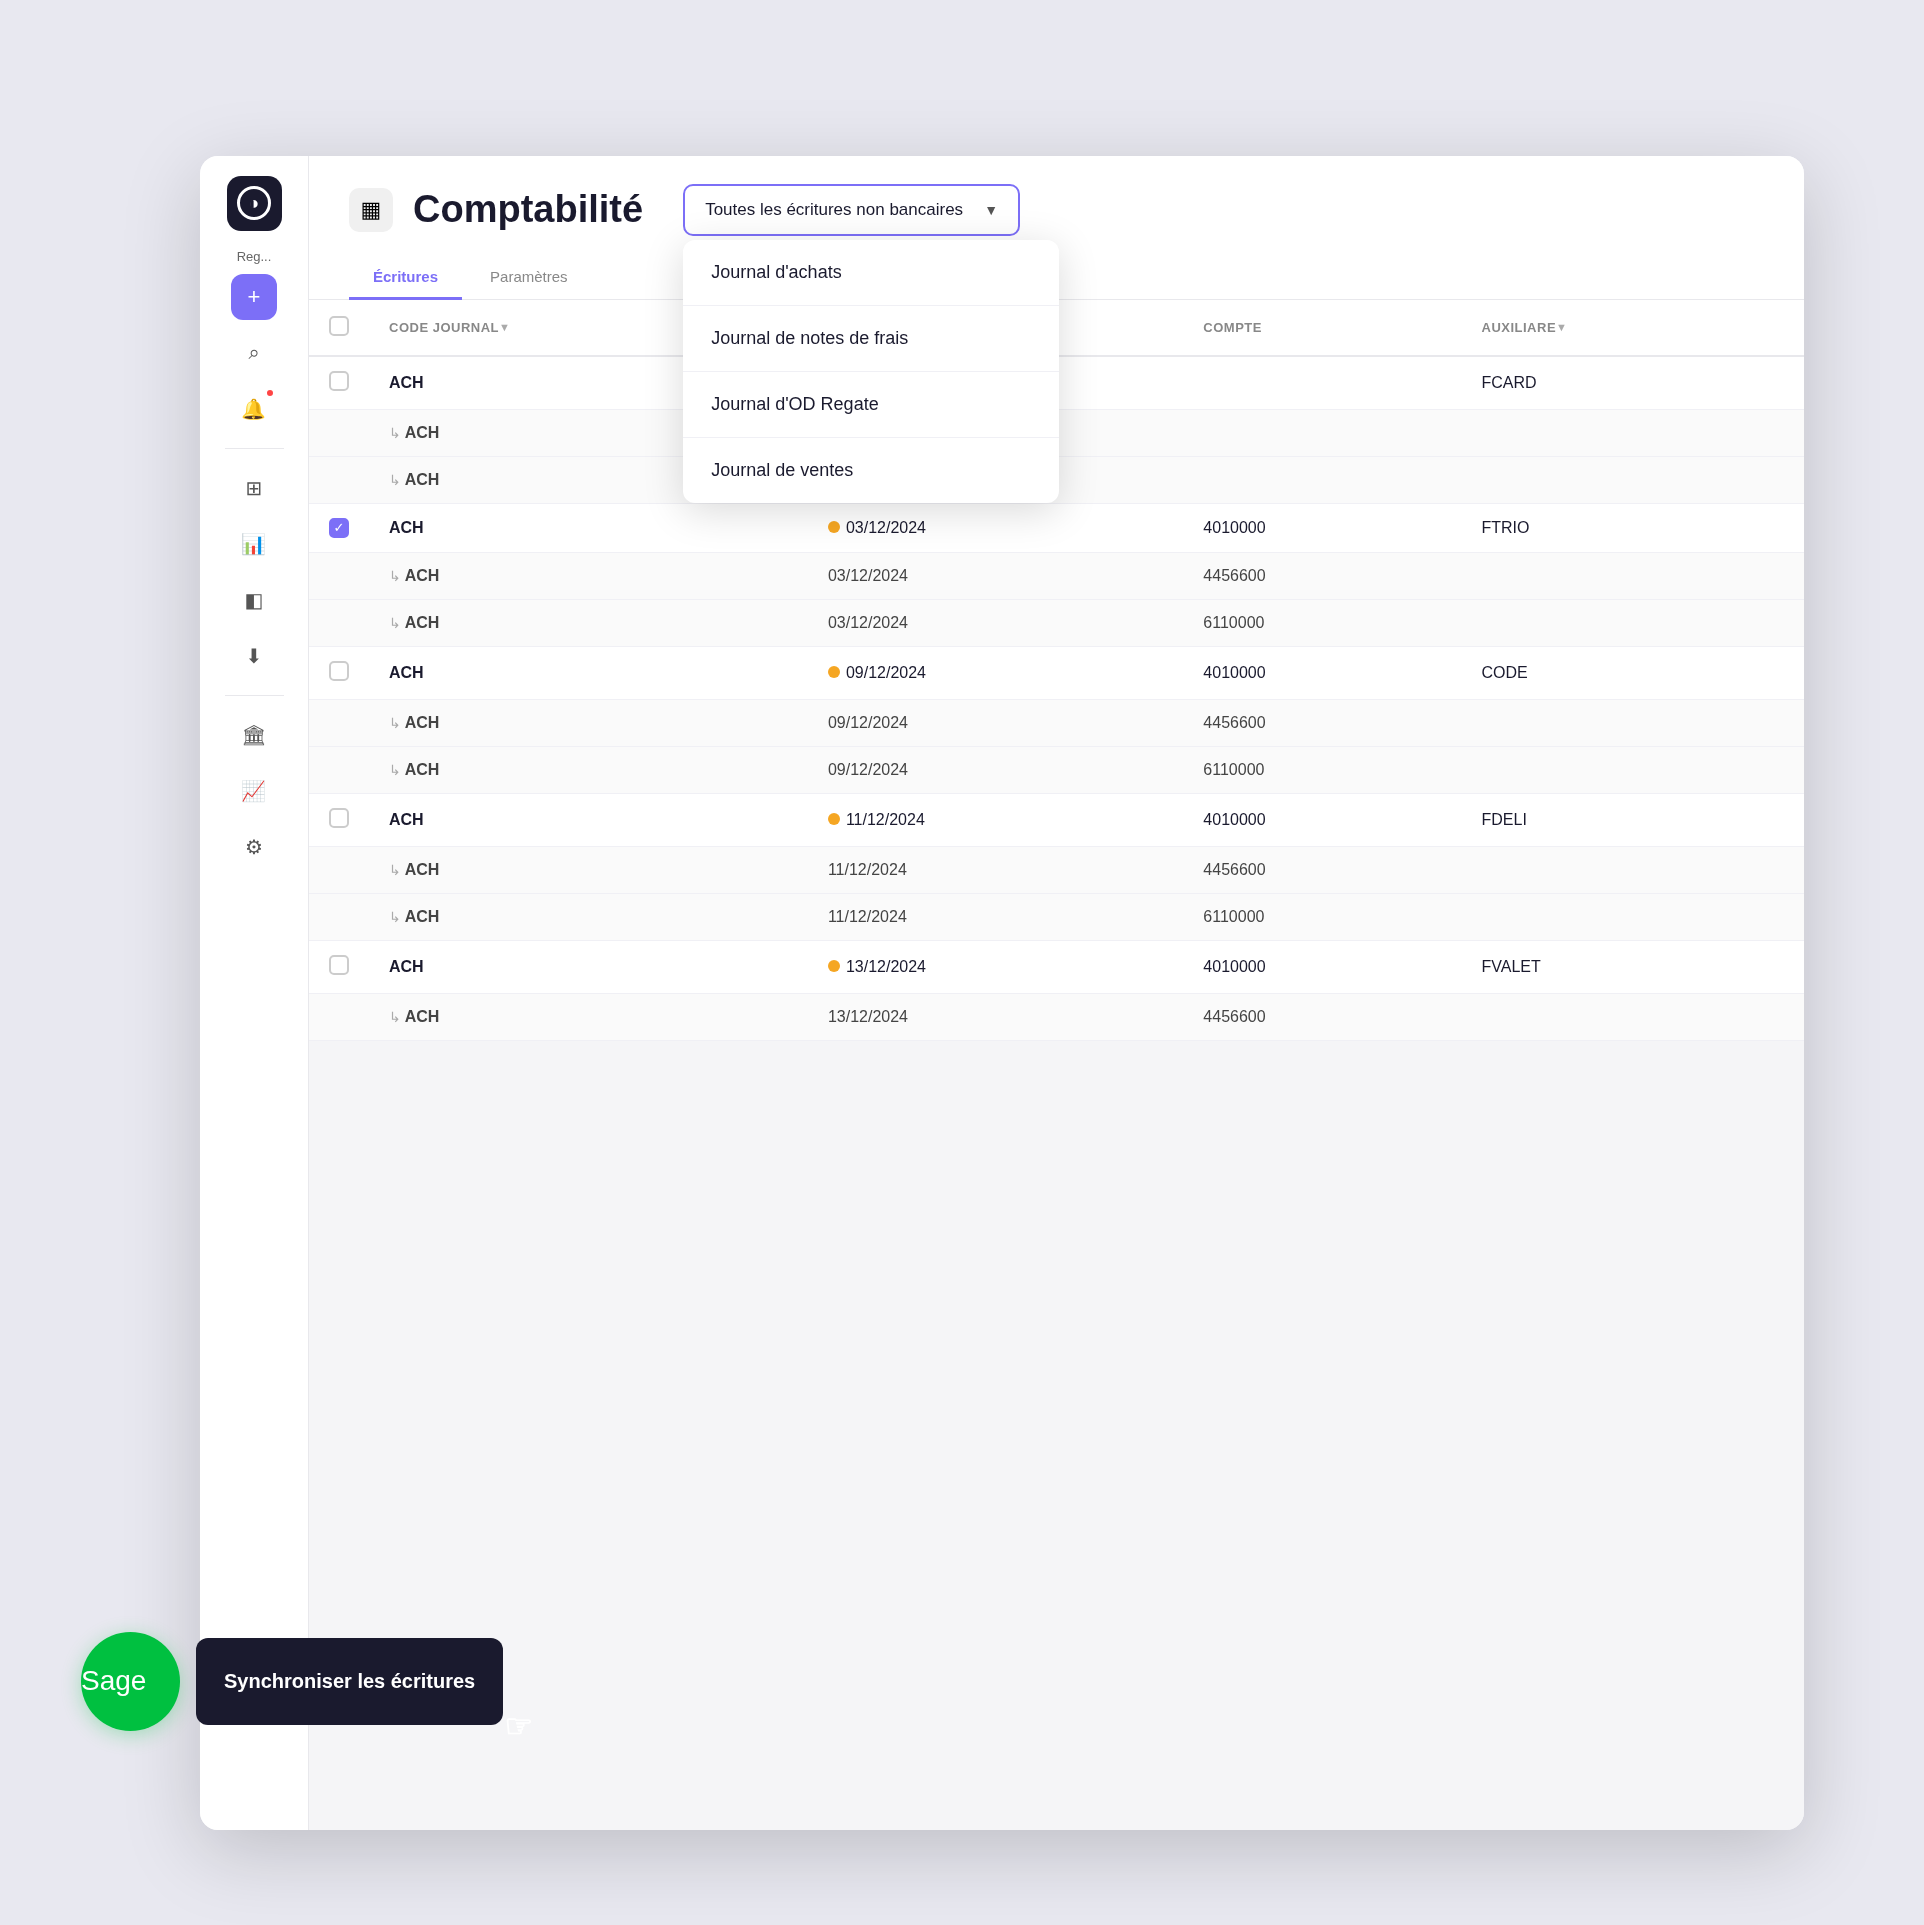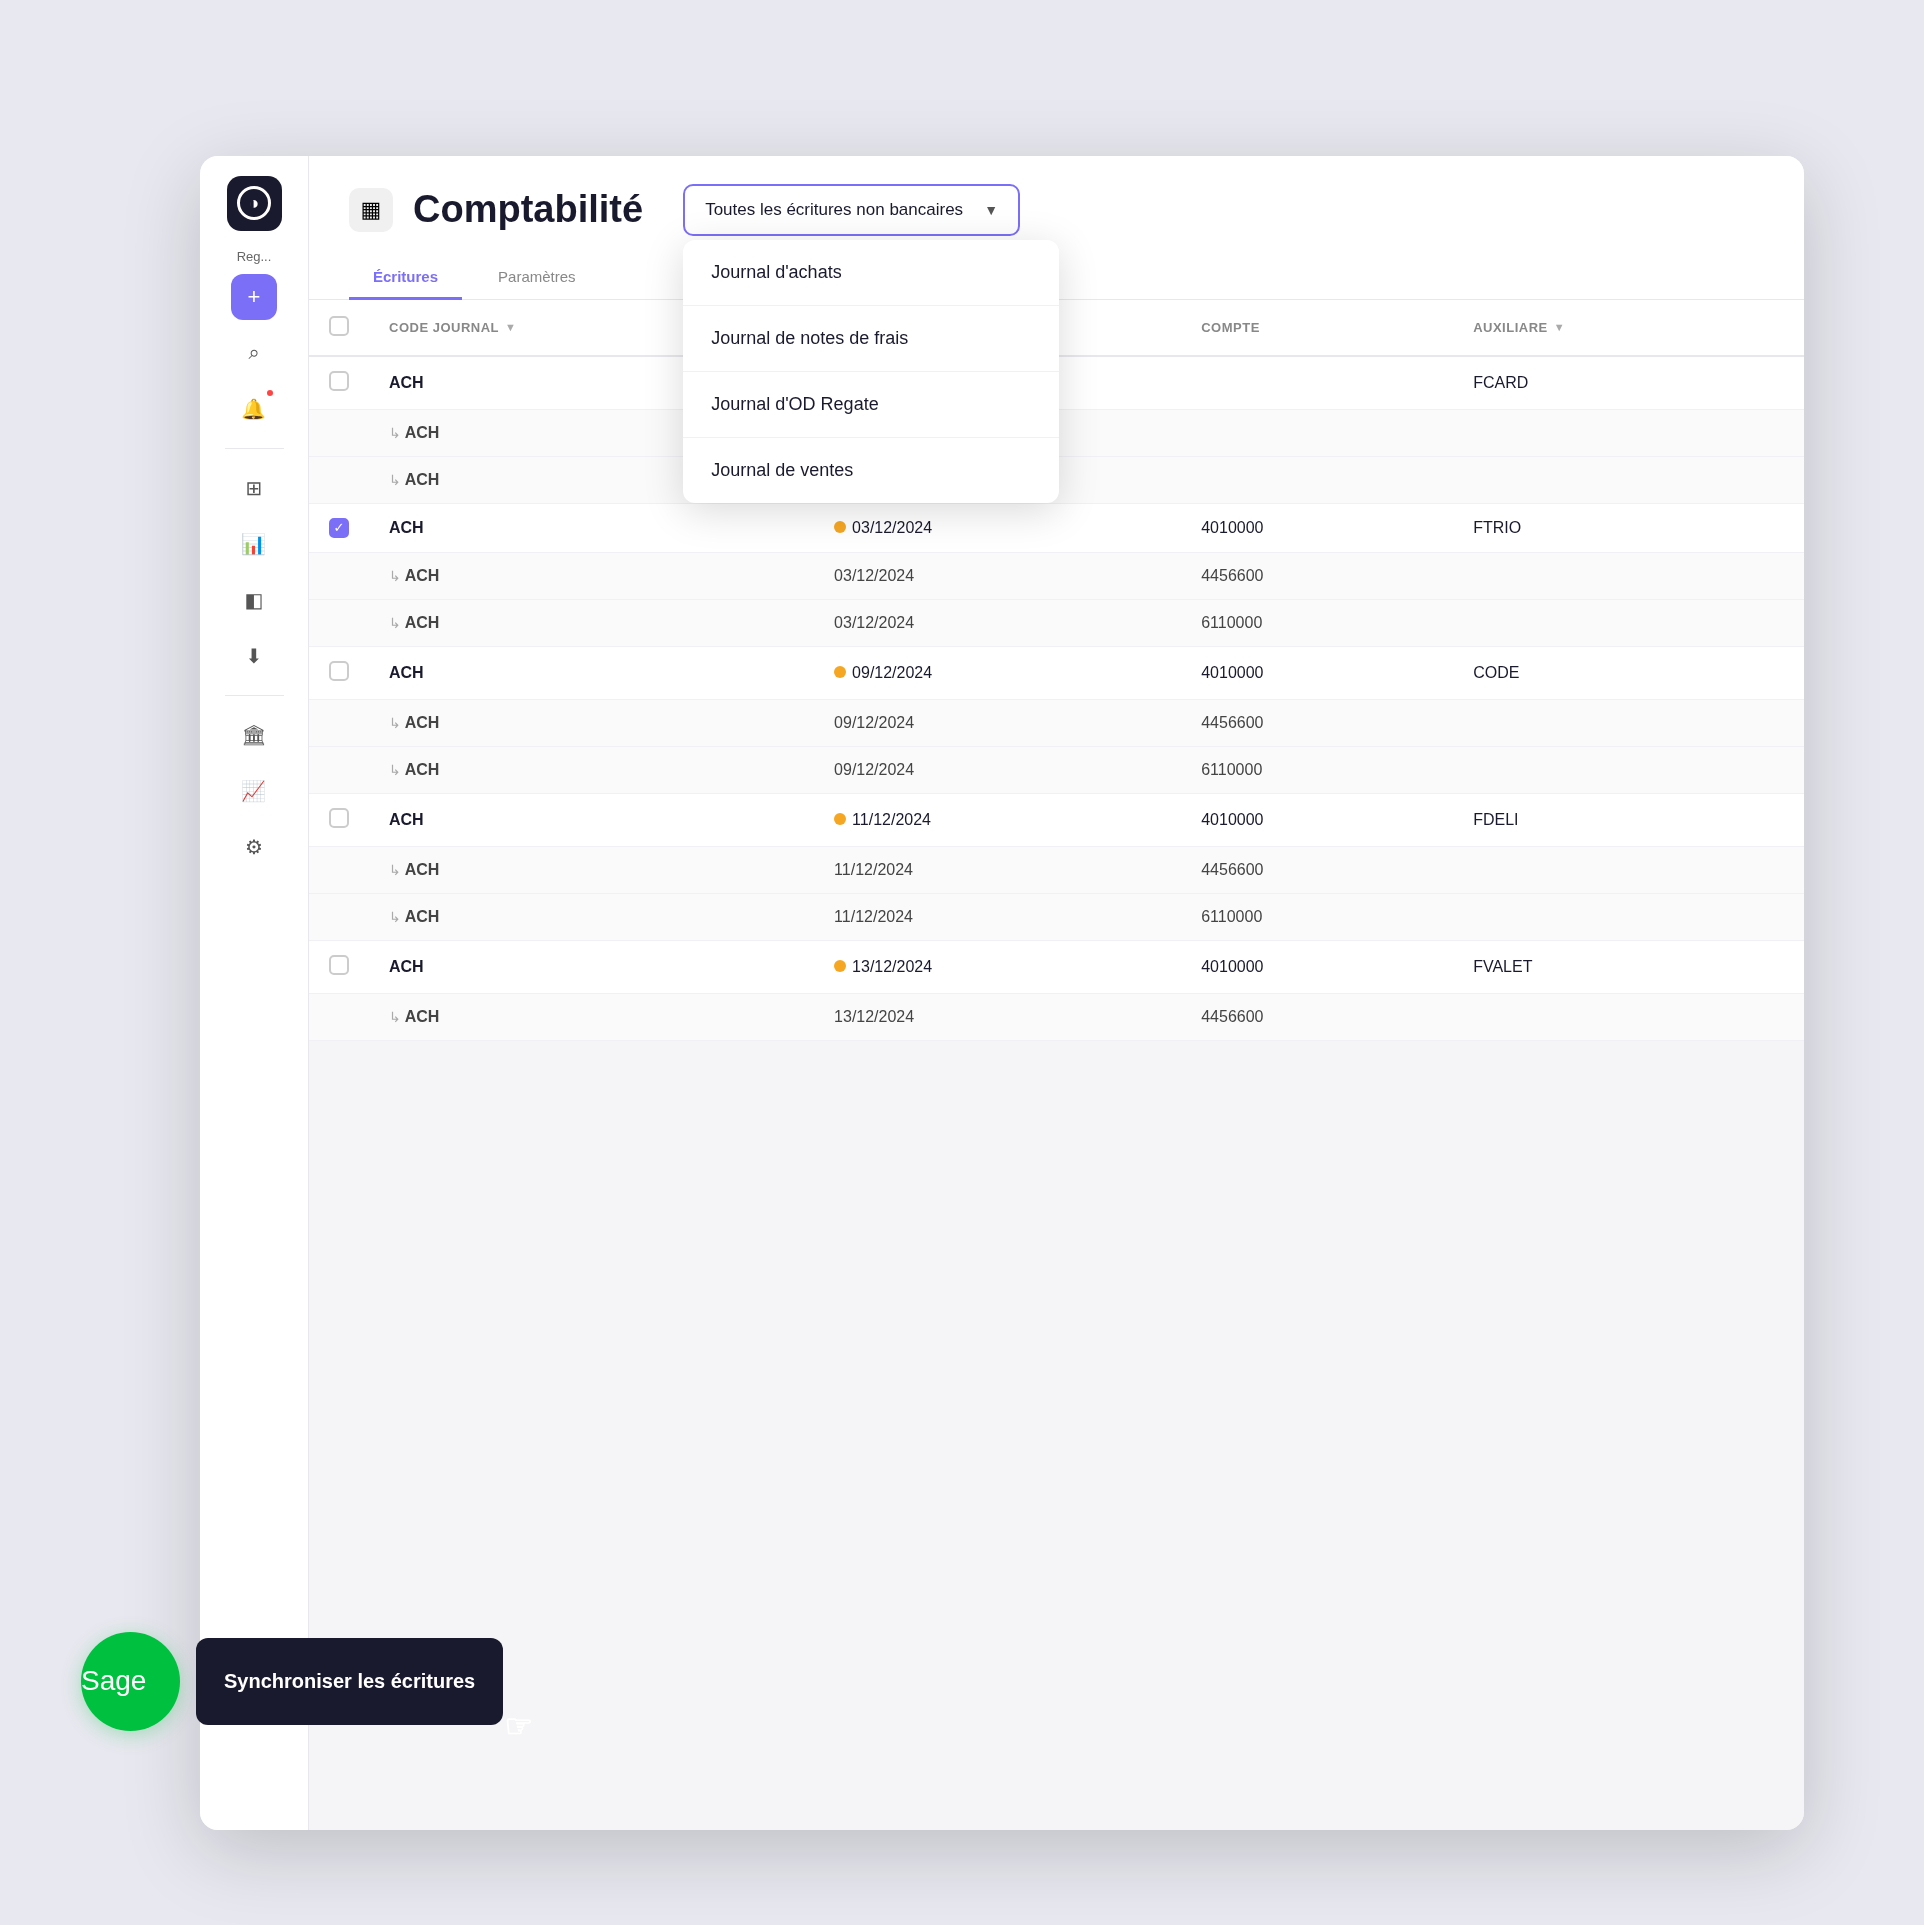--- a/index.html
+++ b/index.html
@@ -180,21 +180,21 @@
       font-size: 18px;
       color: #1a1a2e;
       cursor: pointer;
       border-bottom: 1px solid #f0f0f5;
     }
 
     .dropdown-item:last-child { border-bottom: none; }
 
     .header-tabs {
       display: flex;
-      gap: 12px;
+      gap: 4px;
     }
 
     .header-tab {
       padding: 12px 24px;
       font-size: 15px;
       color: #888;
       cursor: pointer;
       border-bottom: 3px solid transparent;
       margin-bottom: -1px;
     }
@@ -331,21 +331,21 @@
     .cursor-hand {
       position: absolute;
       right: -30px;
       bottom: -20px;
       font-size: 32px;
     }
 
     .th-with-arrow {
       display: flex;
       align-items: center;
-      gap: 6px;
+      gap: 0;
     }
 
     .sort-icon {
       font-size: 11px;
       color: #aaa;
     }
 
     .notification-badge {
       position: relative;
     }

